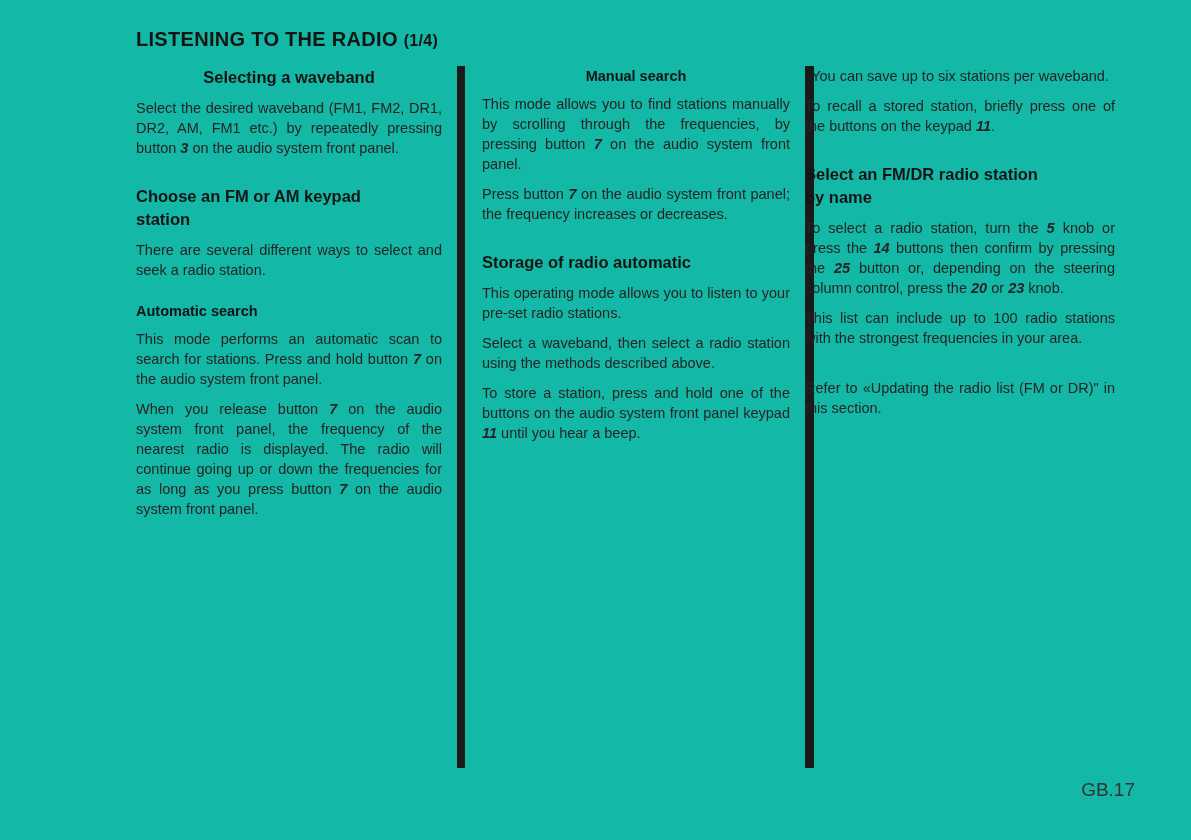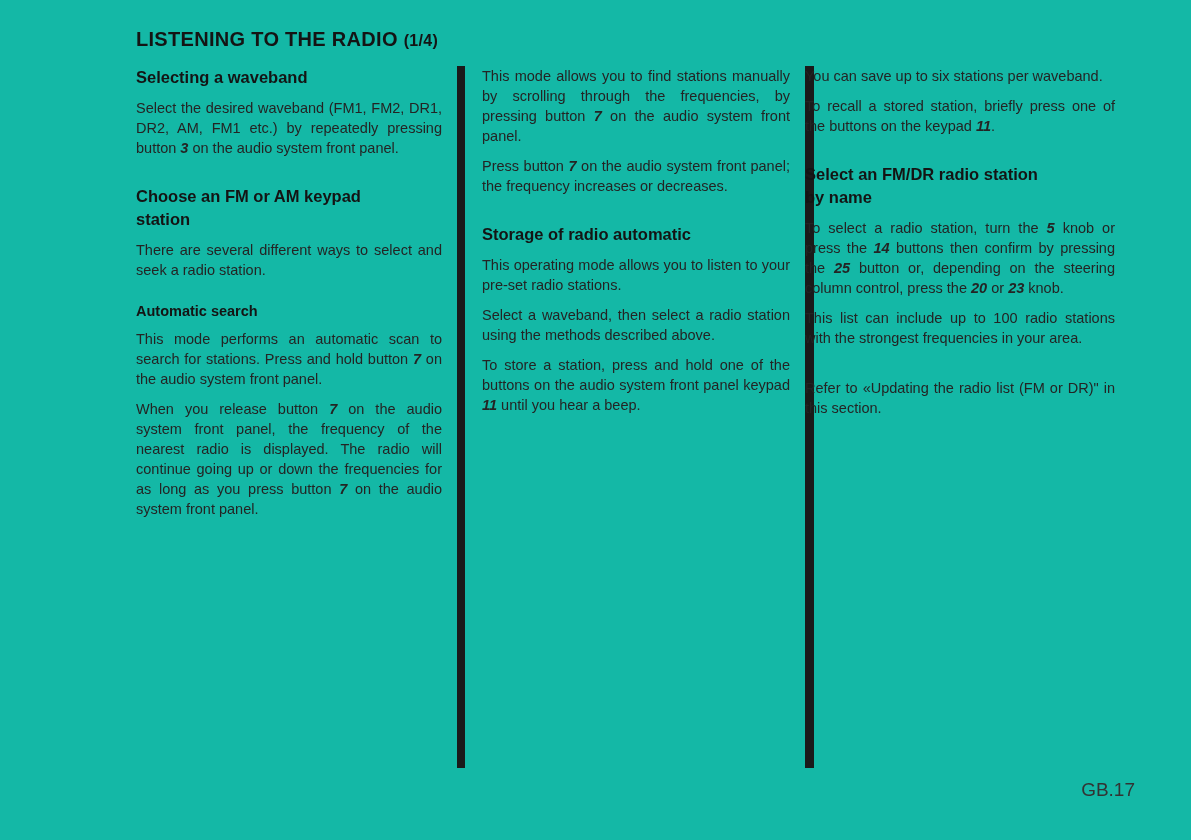--- a/index.html
+++ b/index.html
@@ -56,20 +56,21 @@
   }
   .col h3 {
     margin: 21px 0 8px 0;
     font-size: 14.5px;
     line-height: 20px;
     font-weight: bold;
     color: #141414;
   }
   .col h2:first-child, .col h3:first-child, .col p:first-child {
     margin-top: 0;
+    text-align: center;
   }
   .col p {
     margin: 0 0 10px 0;
     font-size: 14.5px;
     line-height: 20px;
     text-align: justify;
     color: #242424;
   }
   .h-narrow { max-width: 280px; }
   .h-narrower { max-width: 250px; }
@@ -99,20 +100,21 @@
     <h2 class="h-narrow">Choose an FM or AM keypad station</h2>
     <p><span>There are several different ways to select and seek a radio station.</span></p>
     <h3>Automatic search</h3>
     <p><span>This mode performs an automatic scan to search for stations. Press and hold button </span><span class="ref">7</span><span> on the audio system front panel.</span></p>
     <p><span>When you release button </span><span class="ref">7</span><span> on the audio system front panel, the frequency of the nearest radio is displayed. The radio will continue going up or down the frequen­cies for as long as you press button </span><span class="ref">7</span><span> on the audio system front panel.</span></p>
   </div>
 
   <div class="vbar vbar-1"></div>
 
   <div class="col col-2">
+    <h3>Manual search</h3>
     <p><span>This mode allows you to find stations manually by scrolling through the fre­quencies, by pressing button </span><span class="ref">7</span><span> on the audio system front panel.</span></p>
     <p><span>Press button </span><span class="ref">7</span><span> on the audio system front panel; the frequency increases or decreases.</span></p>
     <h2>Storage of radio automatic</h2>
     <p><span>This operating mode allows you to listen to your pre-set radio stations.</span></p>
     <p><span>Select a waveband, then select a radio station using the methods described above.</span></p>
     <p><span>To store a station, press and hold one of the buttons on the audio system front panel keypad </span><span class="ref">11</span><span> until you hear a beep.</span></p>
   </div>
 
   <div class="vbar vbar-2"></div>
 

